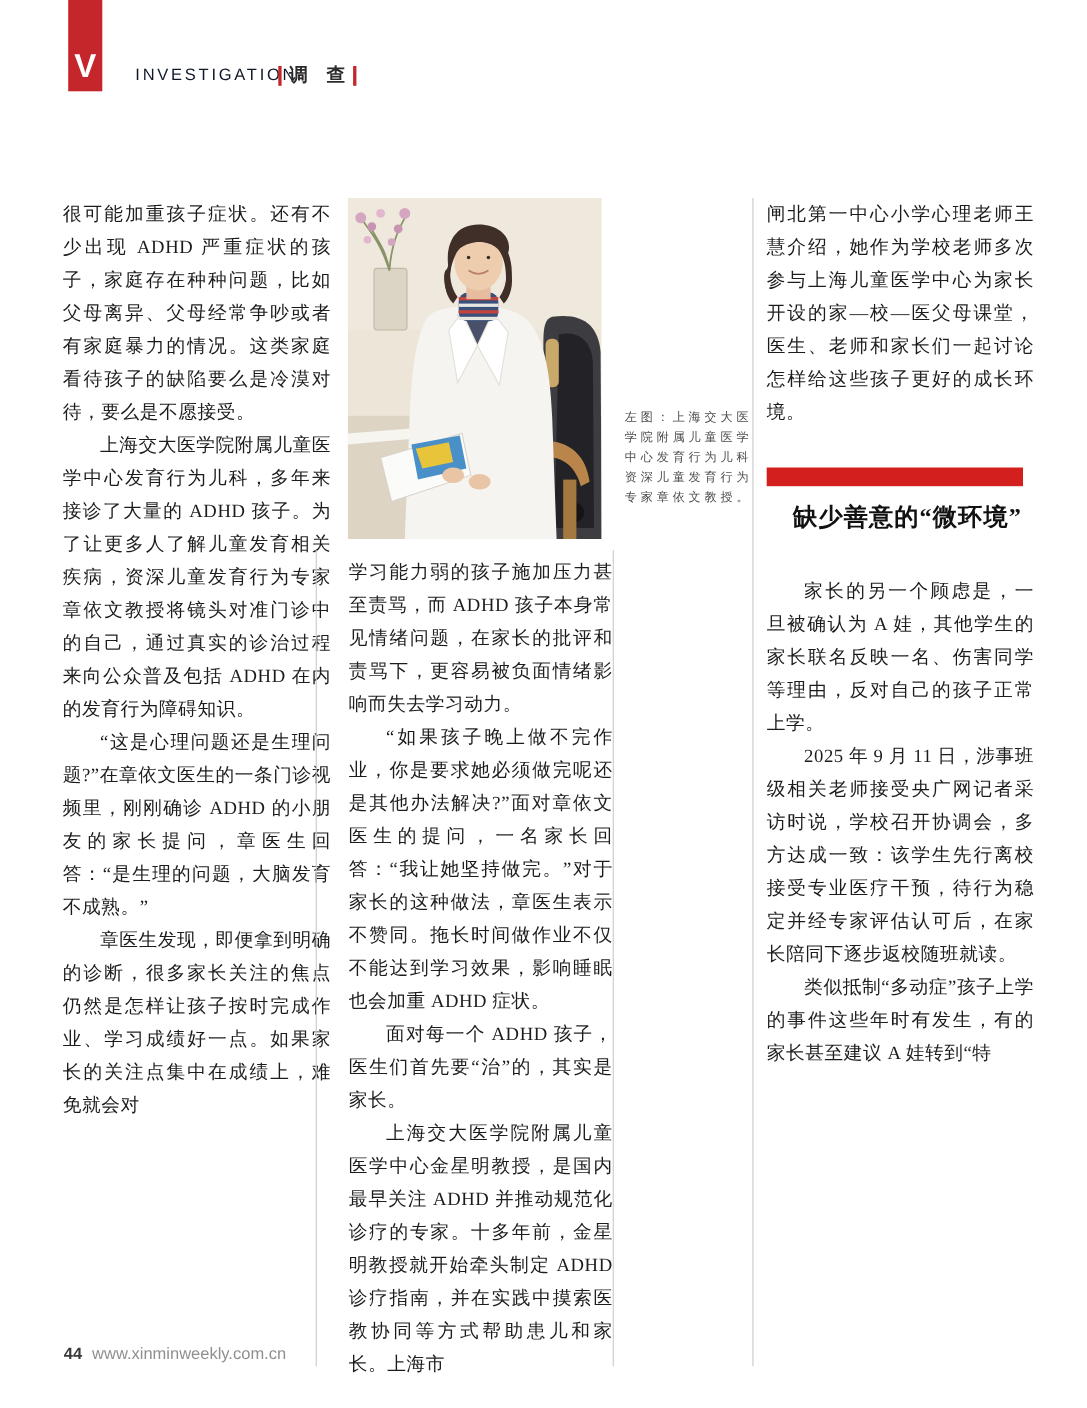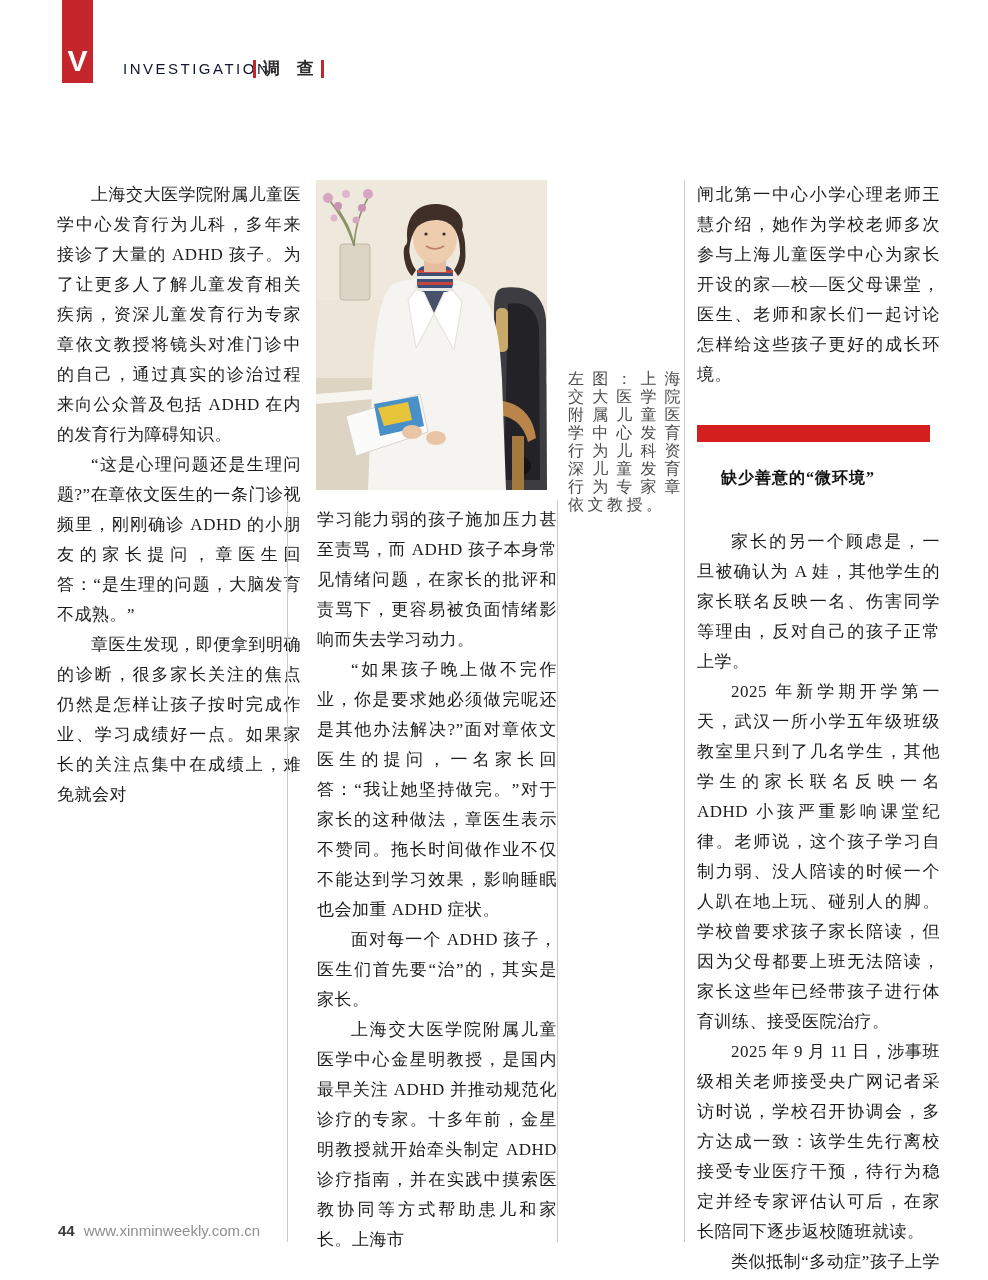--- a/index.html
+++ b/index.html
@@ -42,28 +42,28 @@
   #col3{left:697px;width:243px;}
   .divider{position:absolute;width:1px;background:#c9c9c9;}
   #rule1{left:287px;top:500px;height:742px;}
   #rule2{left:557px;top:500px;height:742px;}
   #rule3{left:684px;top:180px;height:1062px;}
   
   .photo{position:absolute;left:316px;top:180px;width:231px;height:310px;overflow:hidden;}
   .photo svg{display:block;}
   .caption{
     position:absolute;left:568px;top:371px;width:116px;
-    font-family:Liberation Mono, monospace;
-    font-size:16px;line-height:18px;color:#4c4c4c;
+    font-family:Liberation Sans, sans-serif;
+    font-size:11px;line-height:18px;color:#4c4c4c;
     text-align:justify;letter-spacing:3.5px;
   }
   
   .red-bar{width:233px;height:17px;background:#d3201f;margin-top:35px;}
   .sec-heading{
-    margin-top:26px;font-size:16px;font-weight:bold;color:#111111;
+    margin-top:13px;font-size:22px;font-weight:bold;color:#111111;
     letter-spacing:1px;font-family:"Liberation Serif","DejaVu Serif",serif;padding-left:24px;
   }
   .sec-body{margin-top:38px;}
   
   .footer{
     position:absolute;left:58px;top:1222px;
     font-family:"Liberation Sans","DejaVu Sans",sans-serif;font-size:15px;
     display:flex;align-items:flex-start;gap:9px;
   }
   .footer .pageno{color:#3a3a3a;font-weight:bold;}
@@ -78,20 +78,21 @@
     <span>V</span>
   </div>
   <div class="section-en">INVESTIGATION</div>
   <div class="section-zh">
     <span class="pipe left"></span>
     <span>调 查</span>
     <span class="pipe right"></span>
   </div>
 
   <div id="col1" class="col">
+    <p>很可能加重孩子症状。还有不少出现 ADHD 严重症状的孩子，家庭存在种种问题，比如父母离异、父母经常争吵或者有家庭暴力的情况。这类家庭看待孩子的缺陷要么是冷漠对待，要么是不愿接受。</p>
     <p class="indent">上海交大医学院附属儿童医学中心发育行为儿科，多年来接诊了大量的 ADHD 孩子。为了让更多人了解儿童发育相关疾病，资深儿童发育行为专家章依文教授将镜头对准门诊中的自己，通过真实的诊治过程来向公众普及包括 ADHD 在内的发育行为障碍知识。</p>
     <p class="indent">“这是心理问题还是生理问题?”在章依文医生的一条门诊视频里，刚刚确诊 ADHD 的小朋友的家长提问，章医生回答：“是生理的问题，大脑发育不成熟。”</p>
     <p class="indent">章医生发现，即便拿到明确的诊断，很多家长关注的焦点仍然是怎样让孩子按时完成作业、学习成绩好一点。如果家长的关注点集中在成绩上，难免就会对</p>
   </div>
 
   <div class="photo">
     <svg width="231" height="310" viewBox="0 0 231 310" xmlns="http://www.w3.org/2000/svg">
 
       <rect x="0" y="0" width="231" height="310" fill="#ece5d8"></rect>
       <rect x="0" y="0" width="231" height="120" fill="#efe9dd"></rect>
@@ -172,21 +173,20 @@
     <p class="indent">面对每一个 ADHD 孩子，医生们首先要“治”的，其实是家长。</p>
     <p class="indent">上海交大医学院附属儿童医学中心金星明教授，是国内最早关注 ADHD 并推动规范化诊疗的专家。十多年前，金星明教授就开始牵头制定 ADHD 诊疗指南，并在实践中摸索医教协同等方式帮助患儿和家长。上海市</p>
   </div>
 
   <div id="col3" class="col">
     <p>闸北第一中心小学心理老师王慧介绍，她作为学校老师多次参与上海儿童医学中心为家长开设的家—校—医父母课堂，医生、老师和家长们一起讨论怎样给这些孩子更好的成长环境。</p>
     <div class="red-bar"></div>
     <div class="sec-heading">缺少善意的“微环境”</div>
     <div class="sec-body">
       <p class="indent">家长的另一个顾虑是，一旦被确认为 A 娃，其他学生的家长联名反映一名、伤害同学等理由，反对自己的孩子正常上学。</p>
-      <p class="indent">2025 年新学期开学第一天，武汉一所小学五年级班级教室里只到了几名学生，其他学生的家长联名反映一名 ADHD 小孩严重影响课堂纪律。老师说，这个孩子学习自制力弱、没人陪读的时候一个人趴在地上玩、碰别人的脚。学校曾要求孩子家长陪读，但因为父母都要上班无法陪读，家长这些年已经带孩子进行体育训练、接受医院治疗。</p>
       <p class="indent">2025 年 9 月 11 日，涉事班级相关老师接受央广网记者采访时说，学校召开协调会，多方达成一致：该学生先行离校接受专业医疗干预，待行为稳定并经专家评估认可后，在家长陪同下逐步返校随班就读。</p>
       <p class="indent">类似抵制“多动症”孩子上学的事件这些年时有发生，有的家长甚至建议 A 娃转到“特</p>
     </div>
   </div>
 
   <div id="rule1" class="divider"></div>
   <div id="rule2" class="divider"></div>
   <div id="rule3" class="divider"></div>
 
   <div class="footer">

